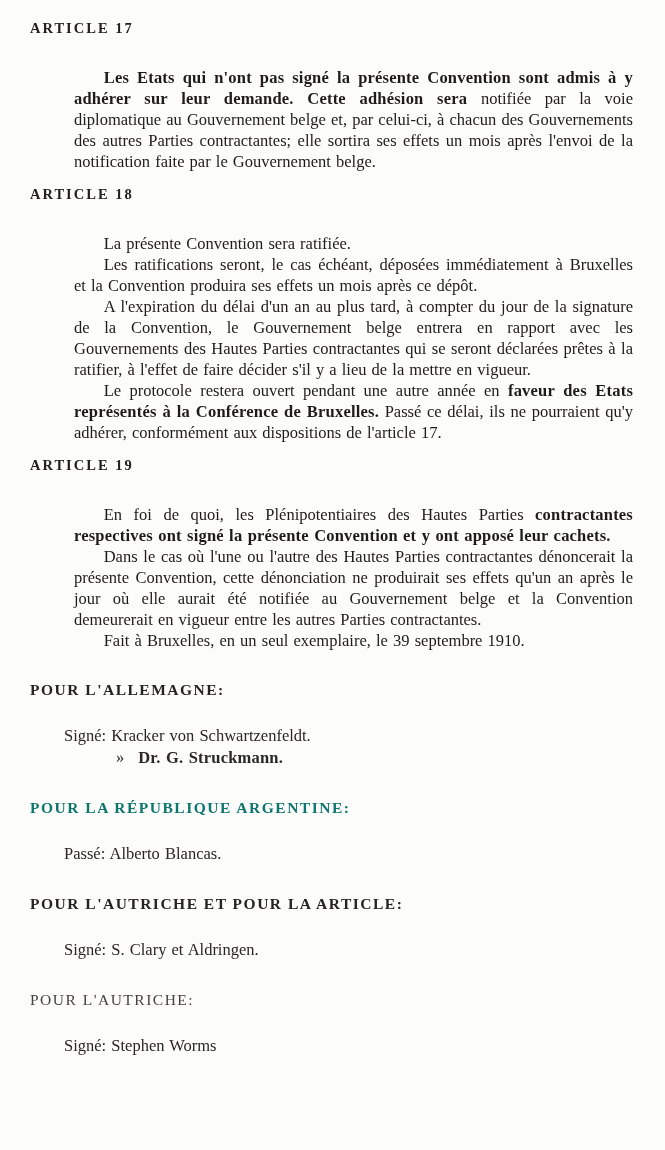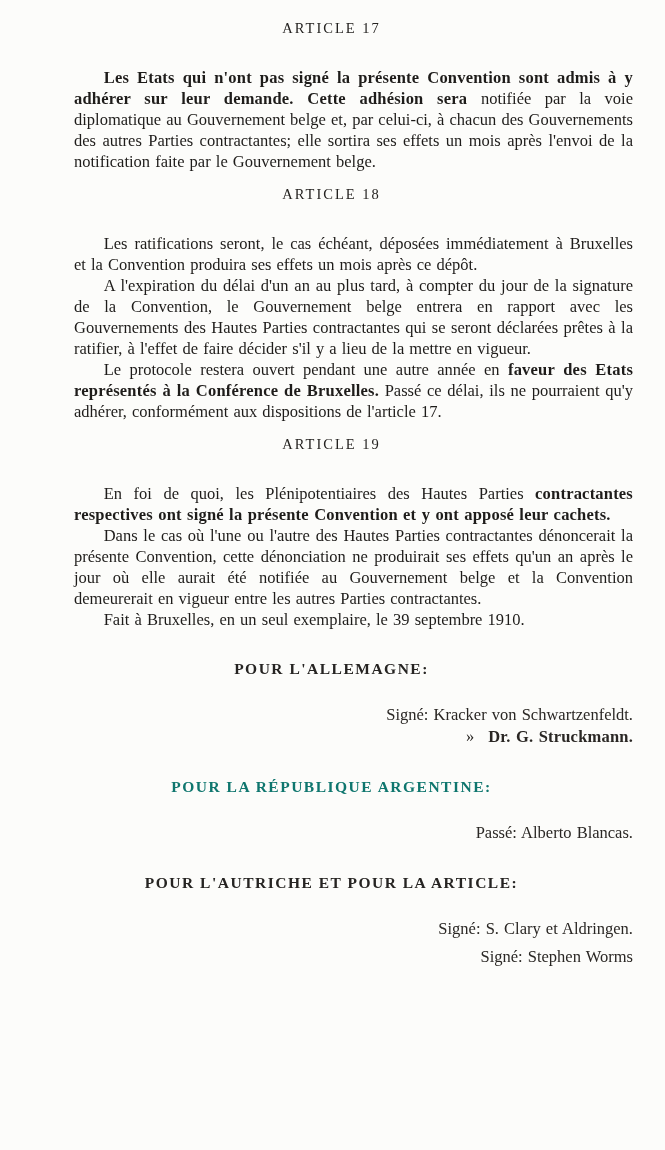--- a/index.html
+++ b/index.html
@@ -12,69 +12,69 @@
     width: 665px;
     height: 1150px;
     box-sizing: border-box;
     background: #fcfcfa;
     color: #1e1c1a;
     font-family: "Liberation Serif", "DejaVu Serif", serif;
     padding: 6px 32px 0 30px;
     overflow: hidden;
   }
   .article-heading {
-    text-align: center;
+    text-align: left;
     font-size: 14.5px;
-    font-weight: 400;
+    font-weight: 700;
     letter-spacing: 2px;
     margin: 14px 0 30px 0;
     color: #242220;
   }
   .para {
     font-size: 16.5px;
     line-height: 21px;
     text-align: justify;
     margin: 0;
     word-spacing: 1px;
   }
   .indent { text-indent: 1.8em; margin-left: 44px; }
   .heavy { font-weight: 700; letter-spacing: 0.2px; }
   .sig-heading {
-    text-align: center;
+    text-align: left;
     font-size: 15.5px;
     font-weight: 600;
     letter-spacing: 1.5px;
     margin: 30px 0 26px 0;
     color: #262422;
   }
   .sig-heading.bold { font-weight: 800; color: #0f766e; }
   .sig-heading.faded { color: #46413c; font-weight: 500; }
   .sig-block { margin: 0 0 6px 0; }
   .sig-line {
     font-size: 16.5px;
     line-height: 22px;
     padding-left: 34px;
     word-spacing: 1px;
     color: #2a2724;
-    text-align: right;
   }
   .sig-line.ditto { padding-left: 86px; }
   .ditto-mark { margin-right: 14px; }
 </style>
 </head>
 <body>
 
 <div class="page">
 
   <h2 class="article-heading">ARTICLE 17</h2>
 
   <p class="para indent"><span class="heavy">Les Etats qui n'ont pas signé la présente Convention sont admis à y adhérer sur leur demande. Cette adhésion sera </span><span>notifiée par la voie diplomatique au Gouvernement belge et, par celui-ci, à chacun des Gouvernements des autres Parties contractantes; elle sortira ses effets un mois après l'envoi de la notification faite par le Gouvernement belge.</span></p>
 
   <h2 class="article-heading">ARTICLE 18</h2>
 
+  <p class="para indent">La présente Convention sera ratifiée.</p>
 
   <p class="para indent">Les ratifications seront, le cas échéant, déposées immédiatement à Bruxelles et la Convention produira ses effets un mois après ce dépôt.</p>
 
   <p class="para indent">A l'expiration du délai d'un an au plus tard, à compter du jour de la signature de la Convention, le Gouvernement belge entrera en rapport avec les Gouvernements des Hautes Parties contractantes qui se seront déclarées prêtes à la ratifier, à l'effet de faire décider s'il y a lieu de la mettre en vigueur.</p>
 
   <p class="para indent"><span>Le protocole restera ouvert pendant une autre année en </span><span class="heavy">faveur des Etats représentés à la Conférence de Bruxelles.</span><span> Passé ce délai, ils ne pourraient qu'y adhérer, conformément aux dispositions de l'article 17.</span></p>
 
   <h2 class="article-heading">ARTICLE 19</h2>
 
   <p class="para indent"><span>En foi de quoi, les Plénipotentiaires des Hautes Parties </span><span class="heavy">contractantes respectives ont signé la présente Convention et y ont apposé leur cachets.</span></p>
@@ -95,18 +95,19 @@
   <div class="sig-block">
     <div class="sig-line">Passé: Alberto Blancas.</div>
   </div>
 
   <h3 class="sig-heading">POUR L'AUTRICHE ET POUR LA ARTICLE:</h3>
 
   <div class="sig-block">
     <div class="sig-line">Signé: S. Clary et Aldringen.</div>
   </div>
 
+  <h3 class="sig-heading faded">POUR L'AUTRICHE:</h3>
 
   <div class="sig-block">
     <div class="sig-line">Signé: Stephen Worms</div>
   </div>
 
 </div>
 
 </body></html>

